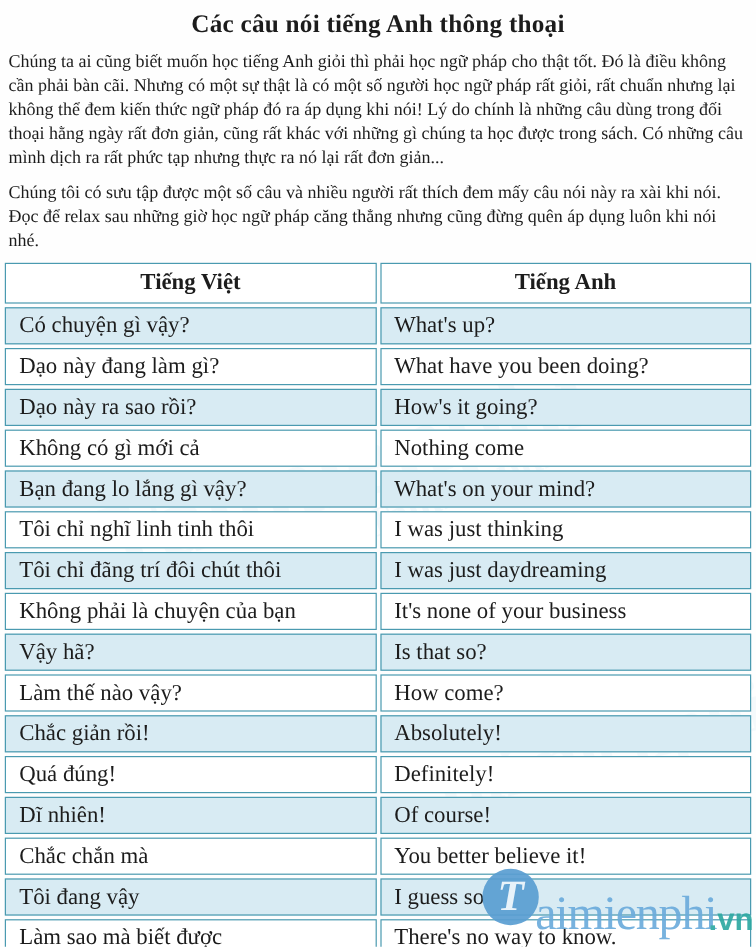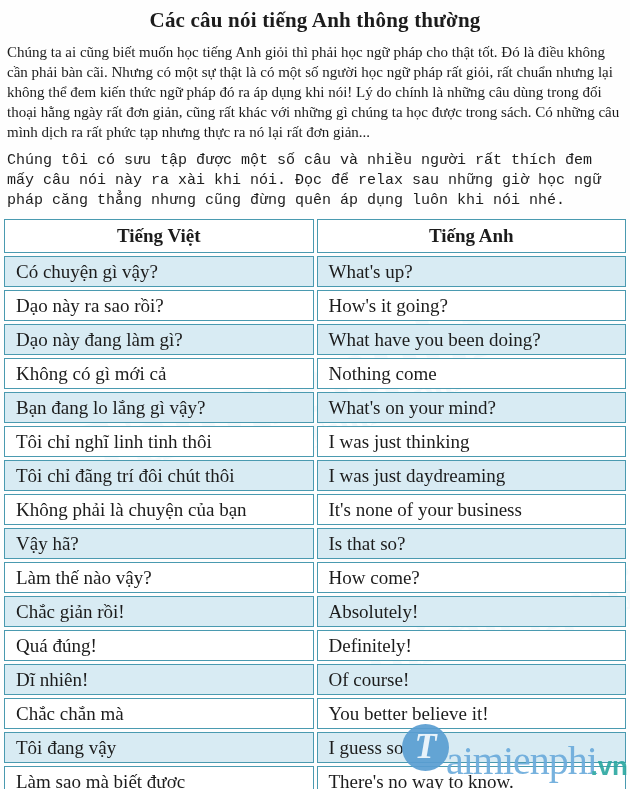--- a/index.html
+++ b/index.html
@@ -36,21 +36,21 @@
     text-align: center;
     margin: 8px 10px 0;
     letter-spacing: 0.2px;
   }
 
   .para {
     font-size: 15px;
     line-height: 20px;
     margin: 9px 7px 0;
   }
-  .para + .para { margin-top: 9px; font-family: Liberation Mono, monospace; }
+  .para + .para { margin-top: 9px; }
 
   table.phrase-table {
     border-collapse: separate;
     border-spacing: 3px;
     table-layout: fixed;
     width: 628px;
     margin: 5px 1px 0;
   }
   table.phrase-table th,
   table.phrase-table td {
@@ -117,44 +117,44 @@
   }
 </style>
 </head>
 <body>
 
 <div class="ghost ghost-1">Taimienphi</div>
 <div class="ghost ghost-2">Taimienphi</div>
 <div class="ghost ghost-3">Taimienphi</div>
 
 <div class="content">
-  <h1 class="doc-title">Các câu nói tiếng Anh thông thường</h1>
+  <h1 class="doc-title">Các câu nói tiếng Anh thông thoại</h1>
 
   <p class="para">Chúng ta ai cũng biết muốn học tiếng Anh giỏi thì phải học ngữ pháp cho thật tốt. Đó là điều không cần phải bàn cãi. Nhưng có một sự thật là có một số người học ngữ pháp rất giỏi, rất chuẩn nhưng lại không thể đem kiến thức ngữ pháp đó ra áp dụng khi nói! Lý do chính là những câu dùng trong đối thoại hằng ngày rất đơn giản, cũng rất khác với những gì chúng ta học được trong sách. Có những câu mình dịch ra rất phức tạp nhưng thực ra nó lại rất đơn giản...</p>
   <p class="para">Chúng tôi có sưu tập được một số câu và nhiều người rất thích đem mấy câu nói này ra xài khi nói. Đọc để relax sau những giờ học ngữ pháp căng thẳng nhưng cũng đừng quên áp dụng luôn khi nói nhé.</p>
 
   <table class="phrase-table">
     <thead>
       <tr>
         <th>Tiếng Việt</th>
         <th>Tiếng Anh</th>
       </tr>
     </thead>
     <tbody id="table-body">
         <tr>
           <td>Có chuyện gì vậy?</td>
           <td>What's up?</td>
         </tr>
         <tr>
+          <td>Dạo này đang làm gì?</td>
+          <td>What have you been doing?</td>
+        </tr>
+        <tr>
           <td>Dạo này ra sao rồi?</td>
           <td>How's it going?</td>
-        </tr>
-        <tr>
-          <td>Dạo này đang làm gì?</td>
-          <td>What have you been doing?</td>
         </tr>
         <tr>
           <td>Không có gì mới cả</td>
           <td>Nothing come</td>
         </tr>
         <tr>
           <td>Bạn đang lo lắng gì vậy?</td>
           <td>What's on your mind?</td>
         </tr>
         <tr>

